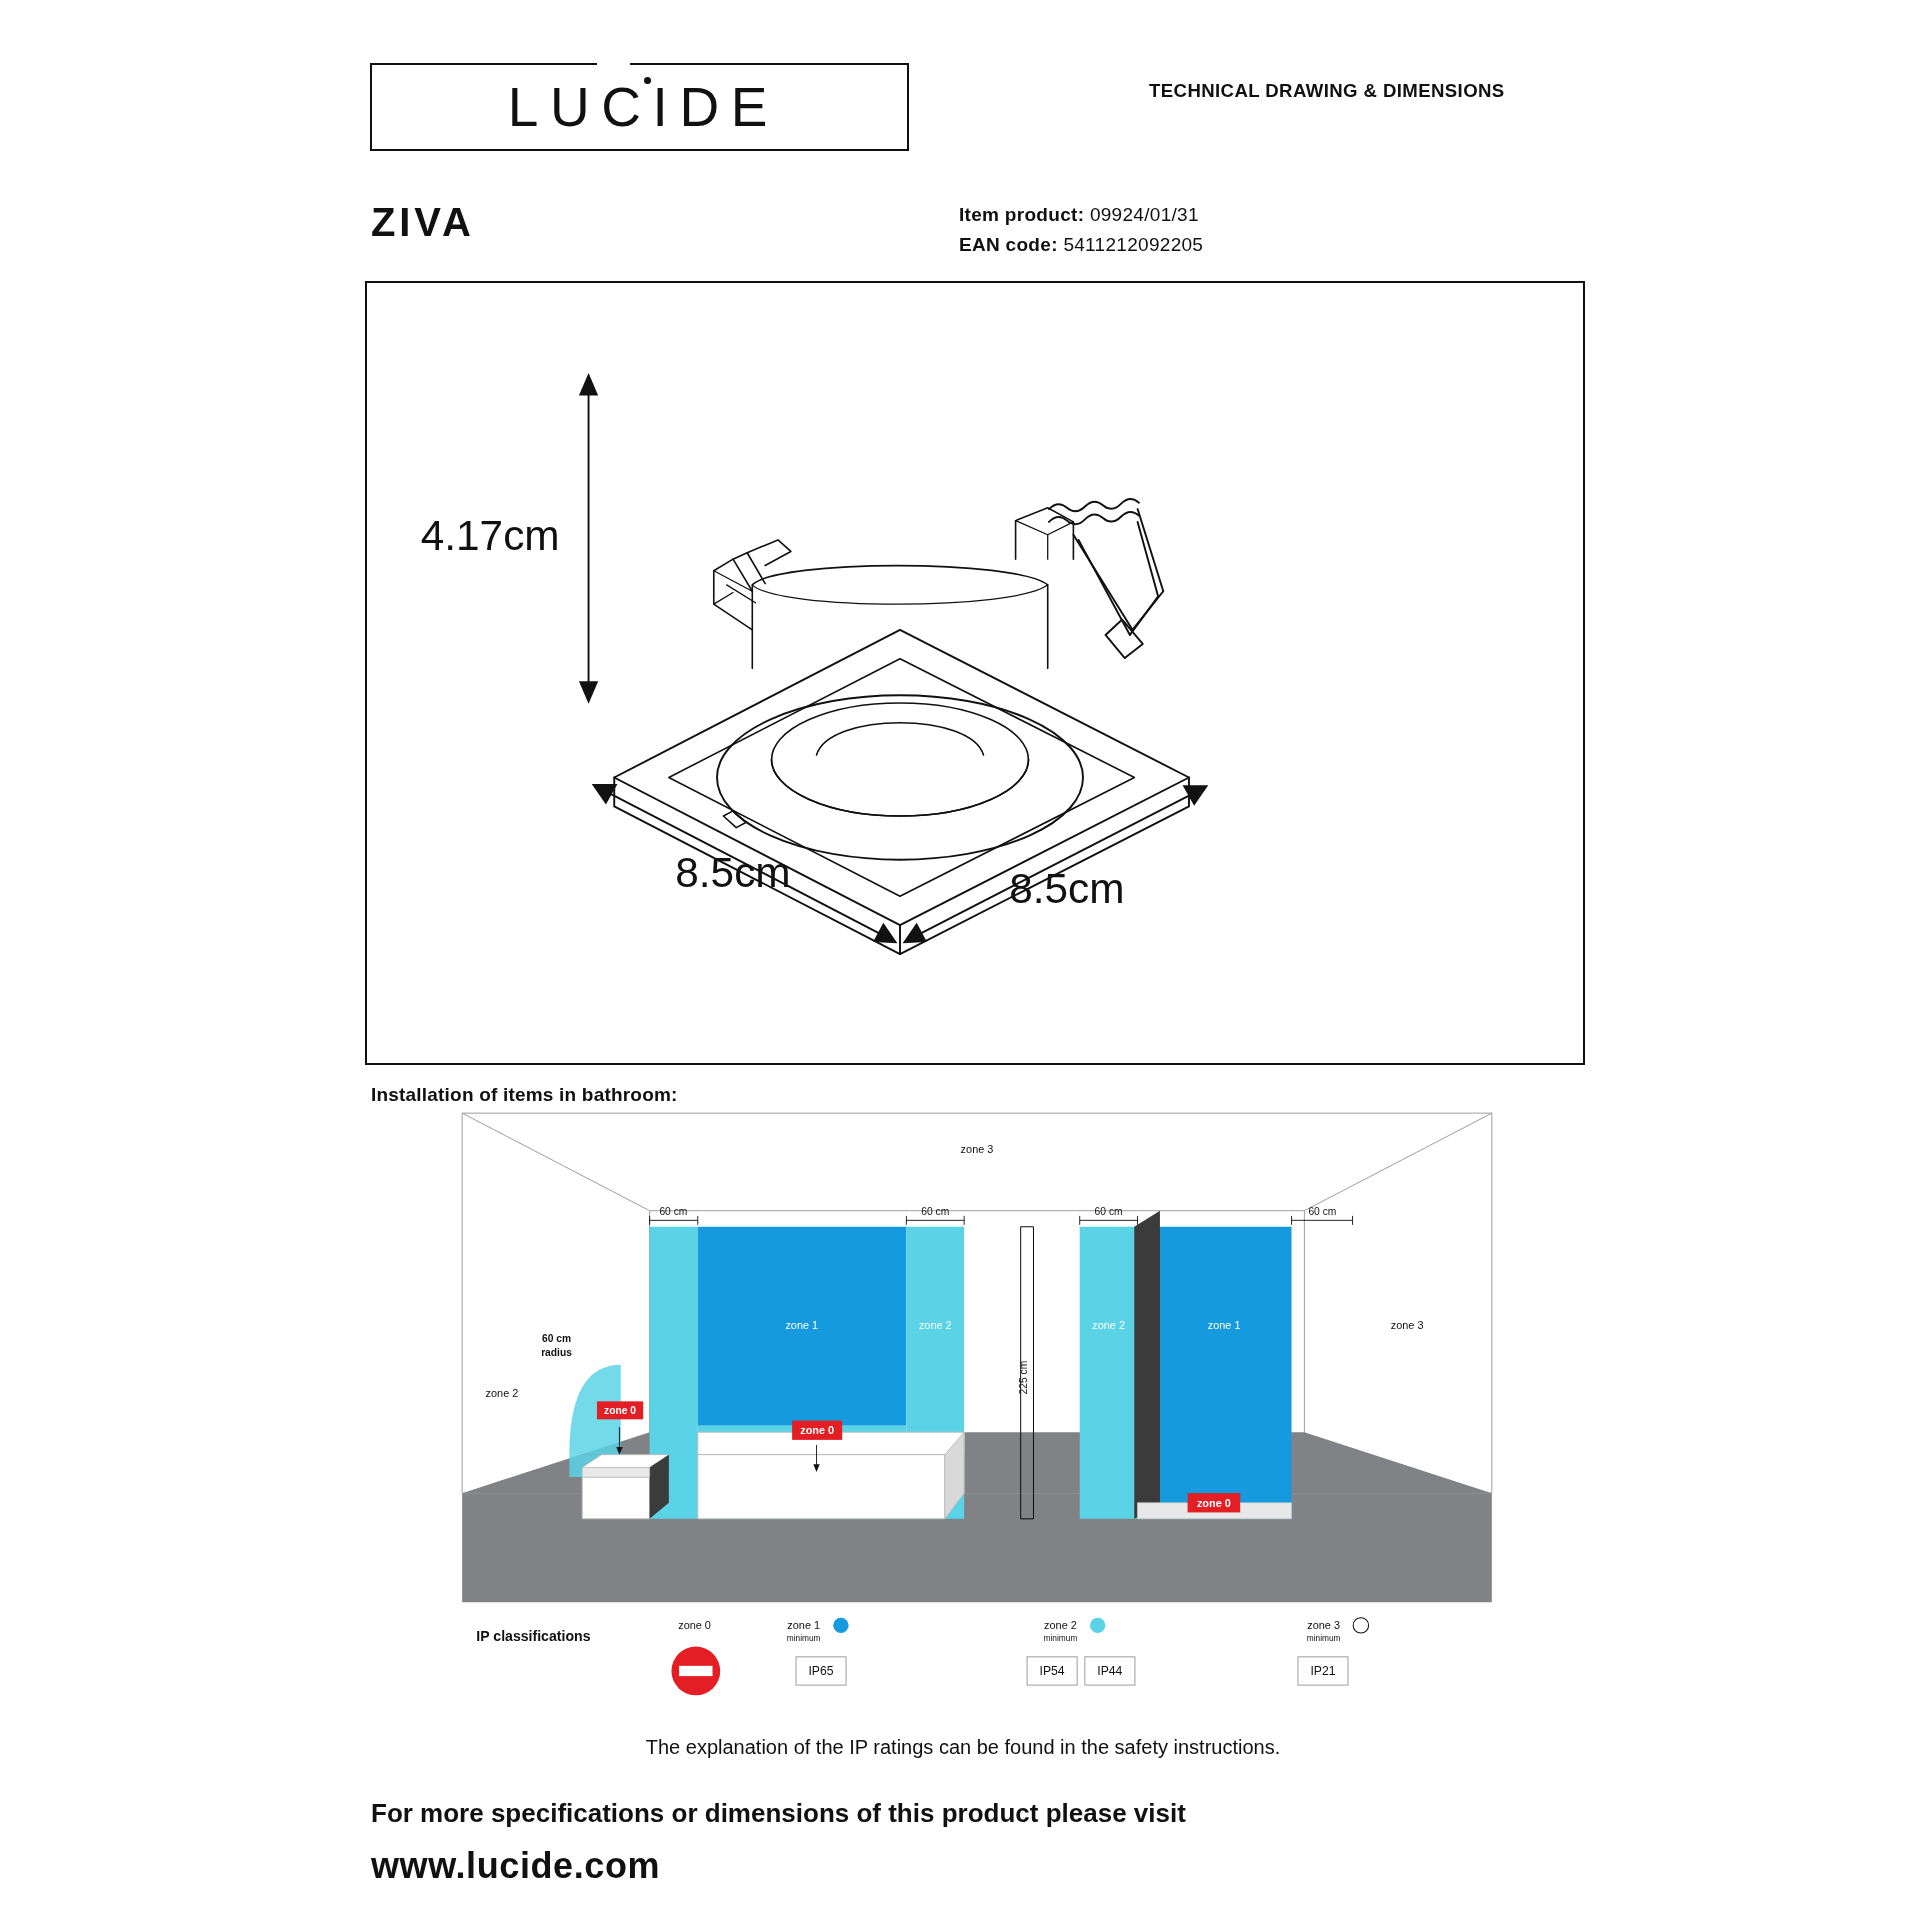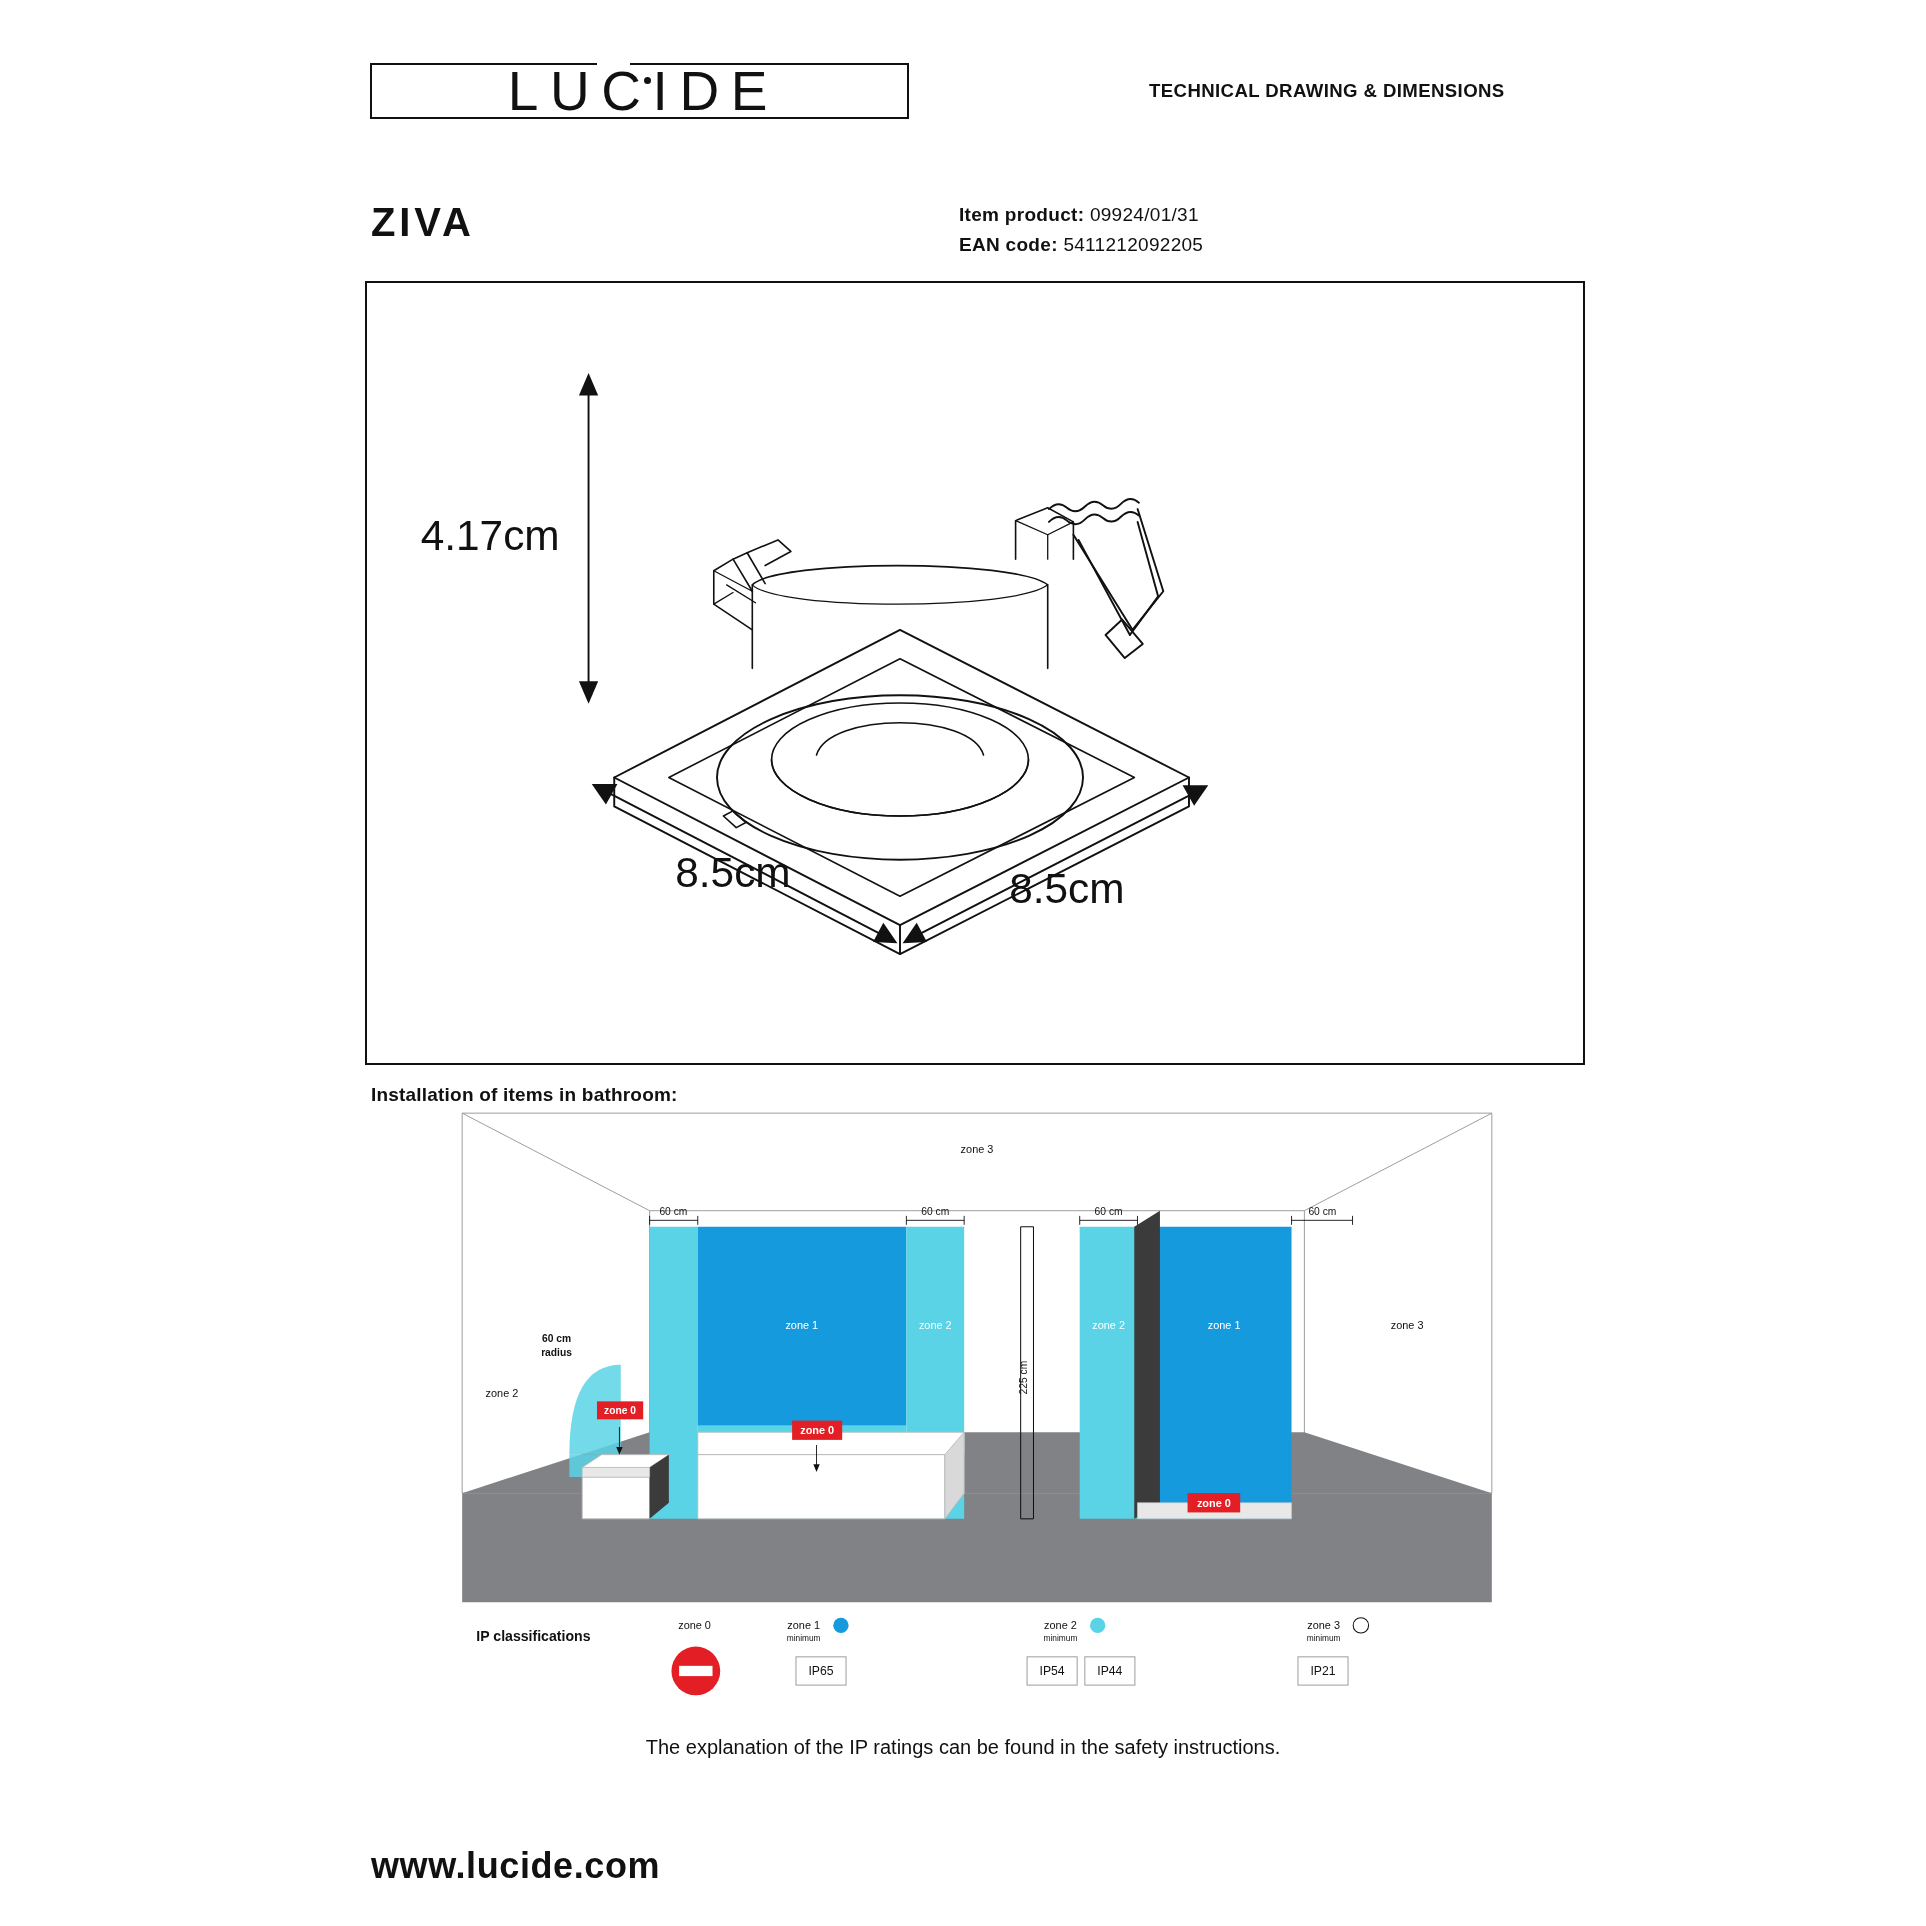--- a/index.html
+++ b/index.html
@@ -22,21 +22,21 @@
     width: 1926px;
     height: 1926px;
   }
 
   
   .logo-box {
     position: absolute;
     left: 370px;
     top: 63px;
     width: 539px;
-    height: 56px;
+    height: 88px;
     border: 2.6px solid #111;
     box-sizing: border-box;
   }
   .logo-text {
     position: absolute;
     left: 0; top: 0;
     width: 100%;
     height: 100%;
     display: flex;
     align-items: center;
@@ -390,16 +390,17 @@
         <text x="1017" y="883" font-size="19" text-anchor="middle">IP44</text>
 
         <rect x="1310" y="855" width="78" height="44" fill="#ffffff" stroke="#999" stroke-width="1.5"></rect>
         <text x="1349" y="883" font-size="19" text-anchor="middle">IP21</text>
       </g>
     </svg>
   </div>
 
   <div class="ip-note">The explanation of the IP ratings can be found in the safety instructions.</div>
 
+  <div class="footer-1">For more specifications or dimensions of this product please visit</div>
   <div class="footer-2">www.lucide.com</div>
 
 </div>
 
 
 </body></html>

